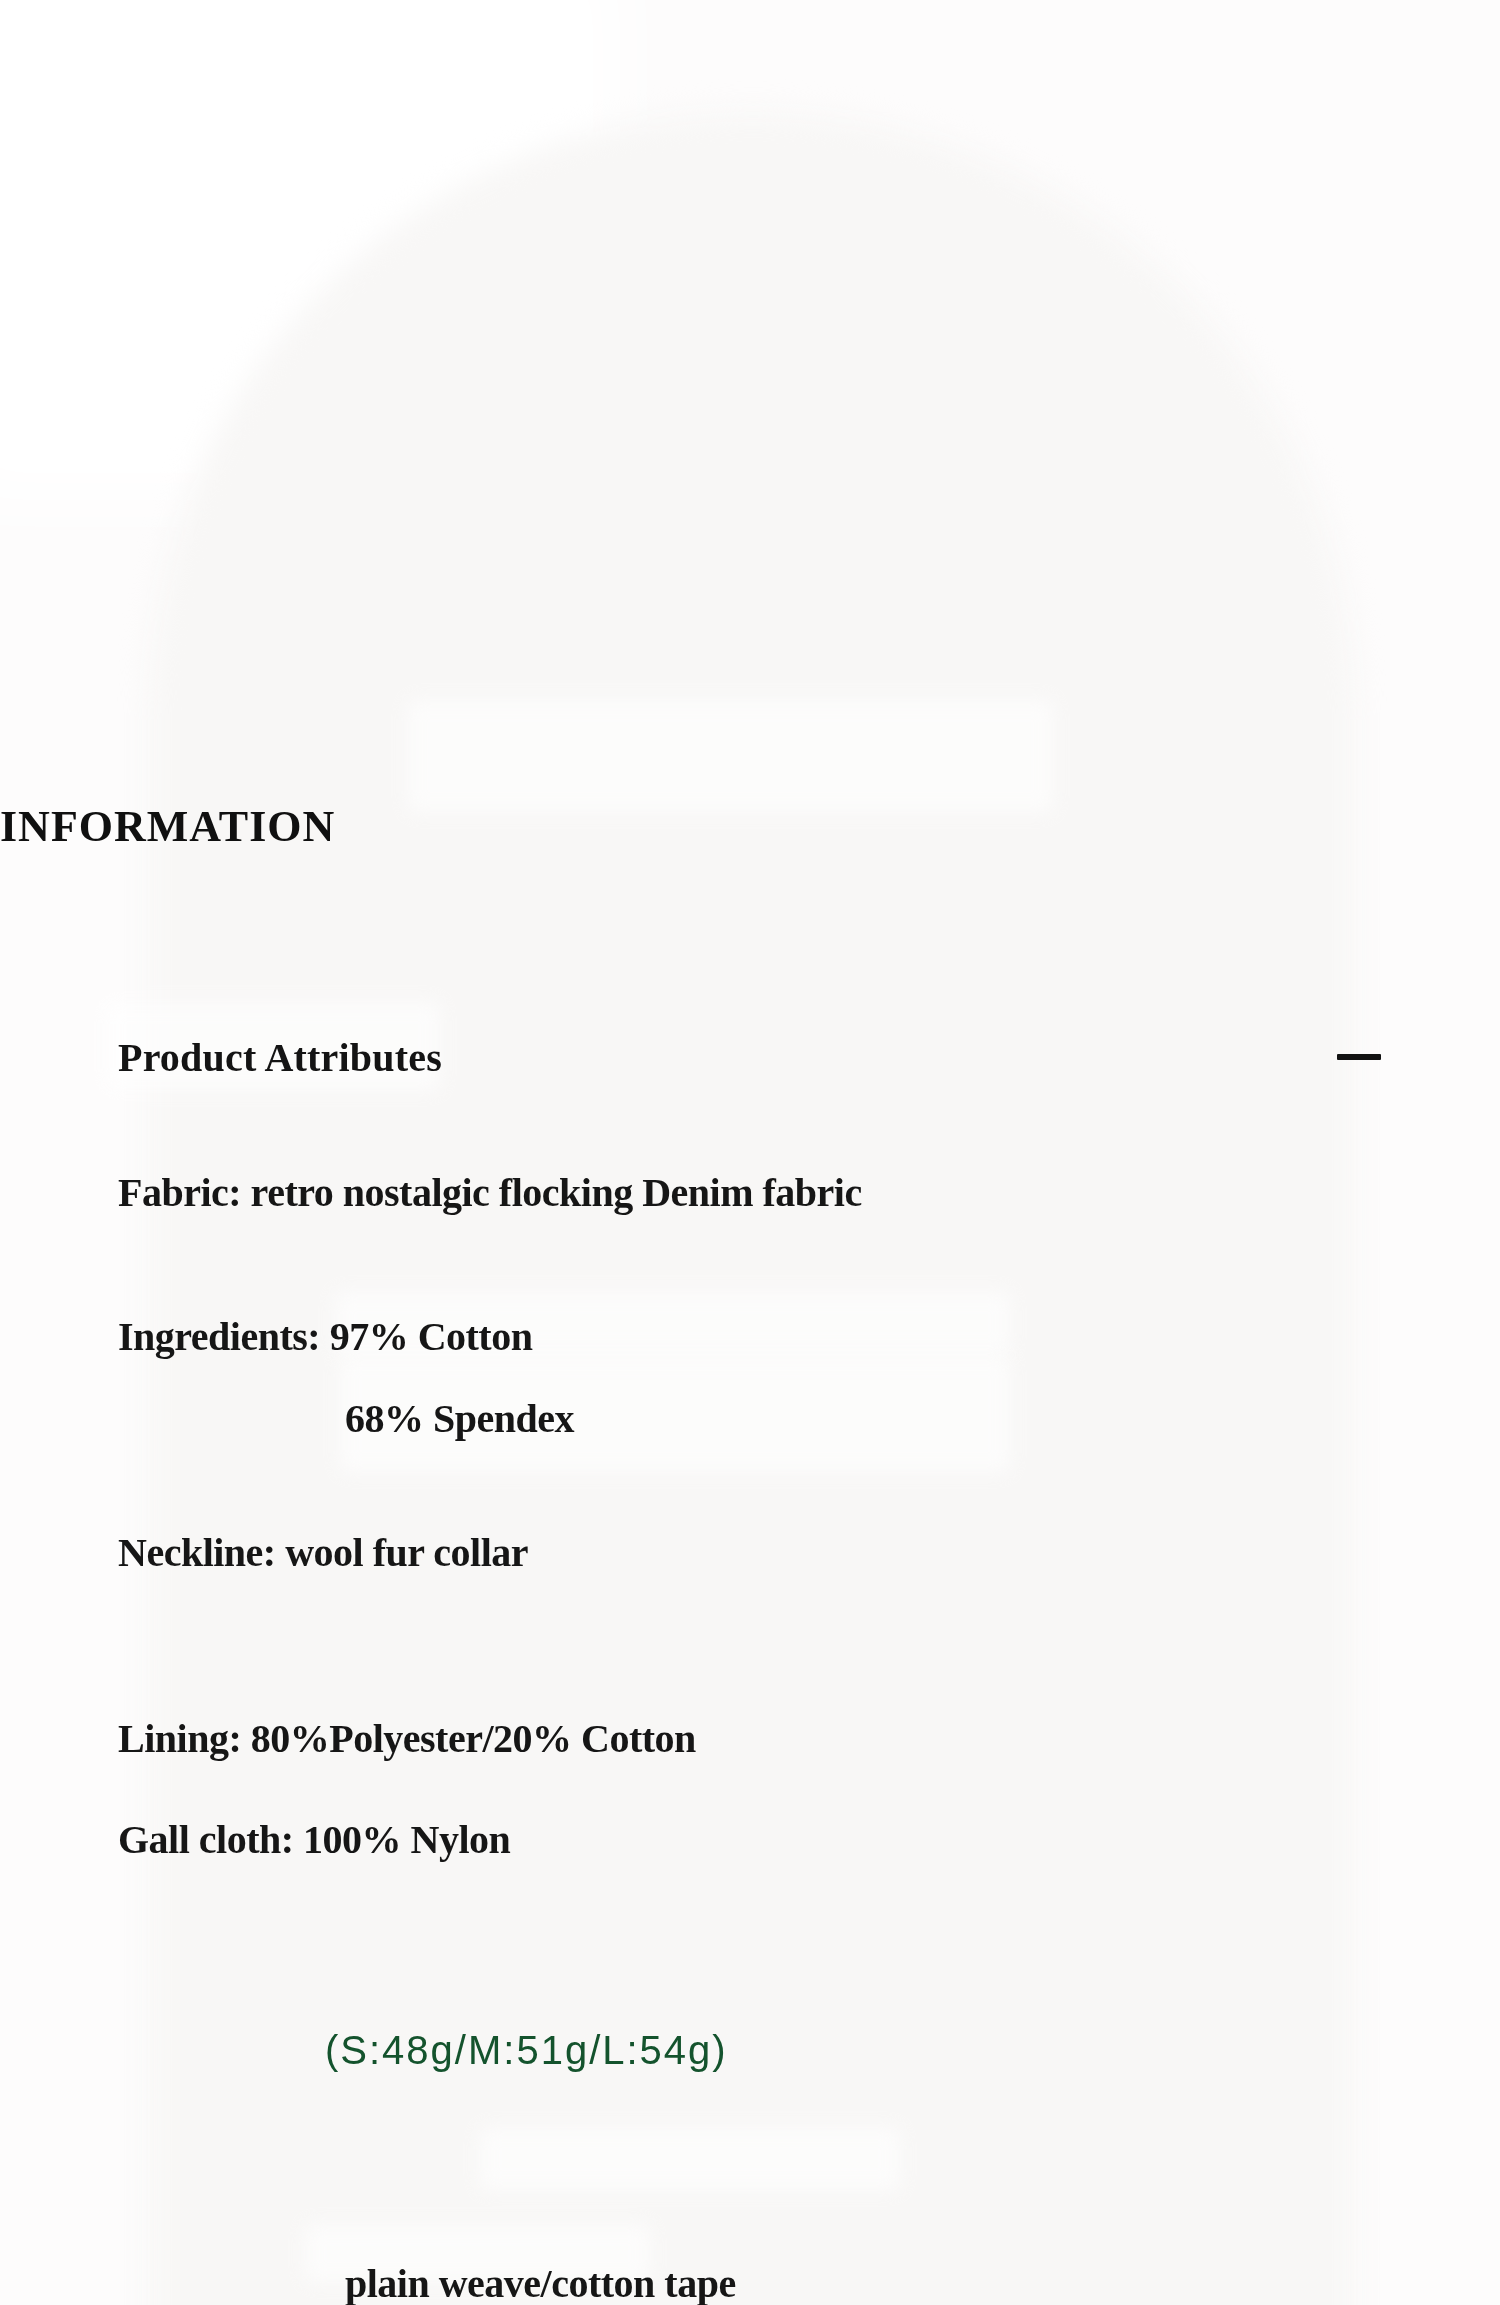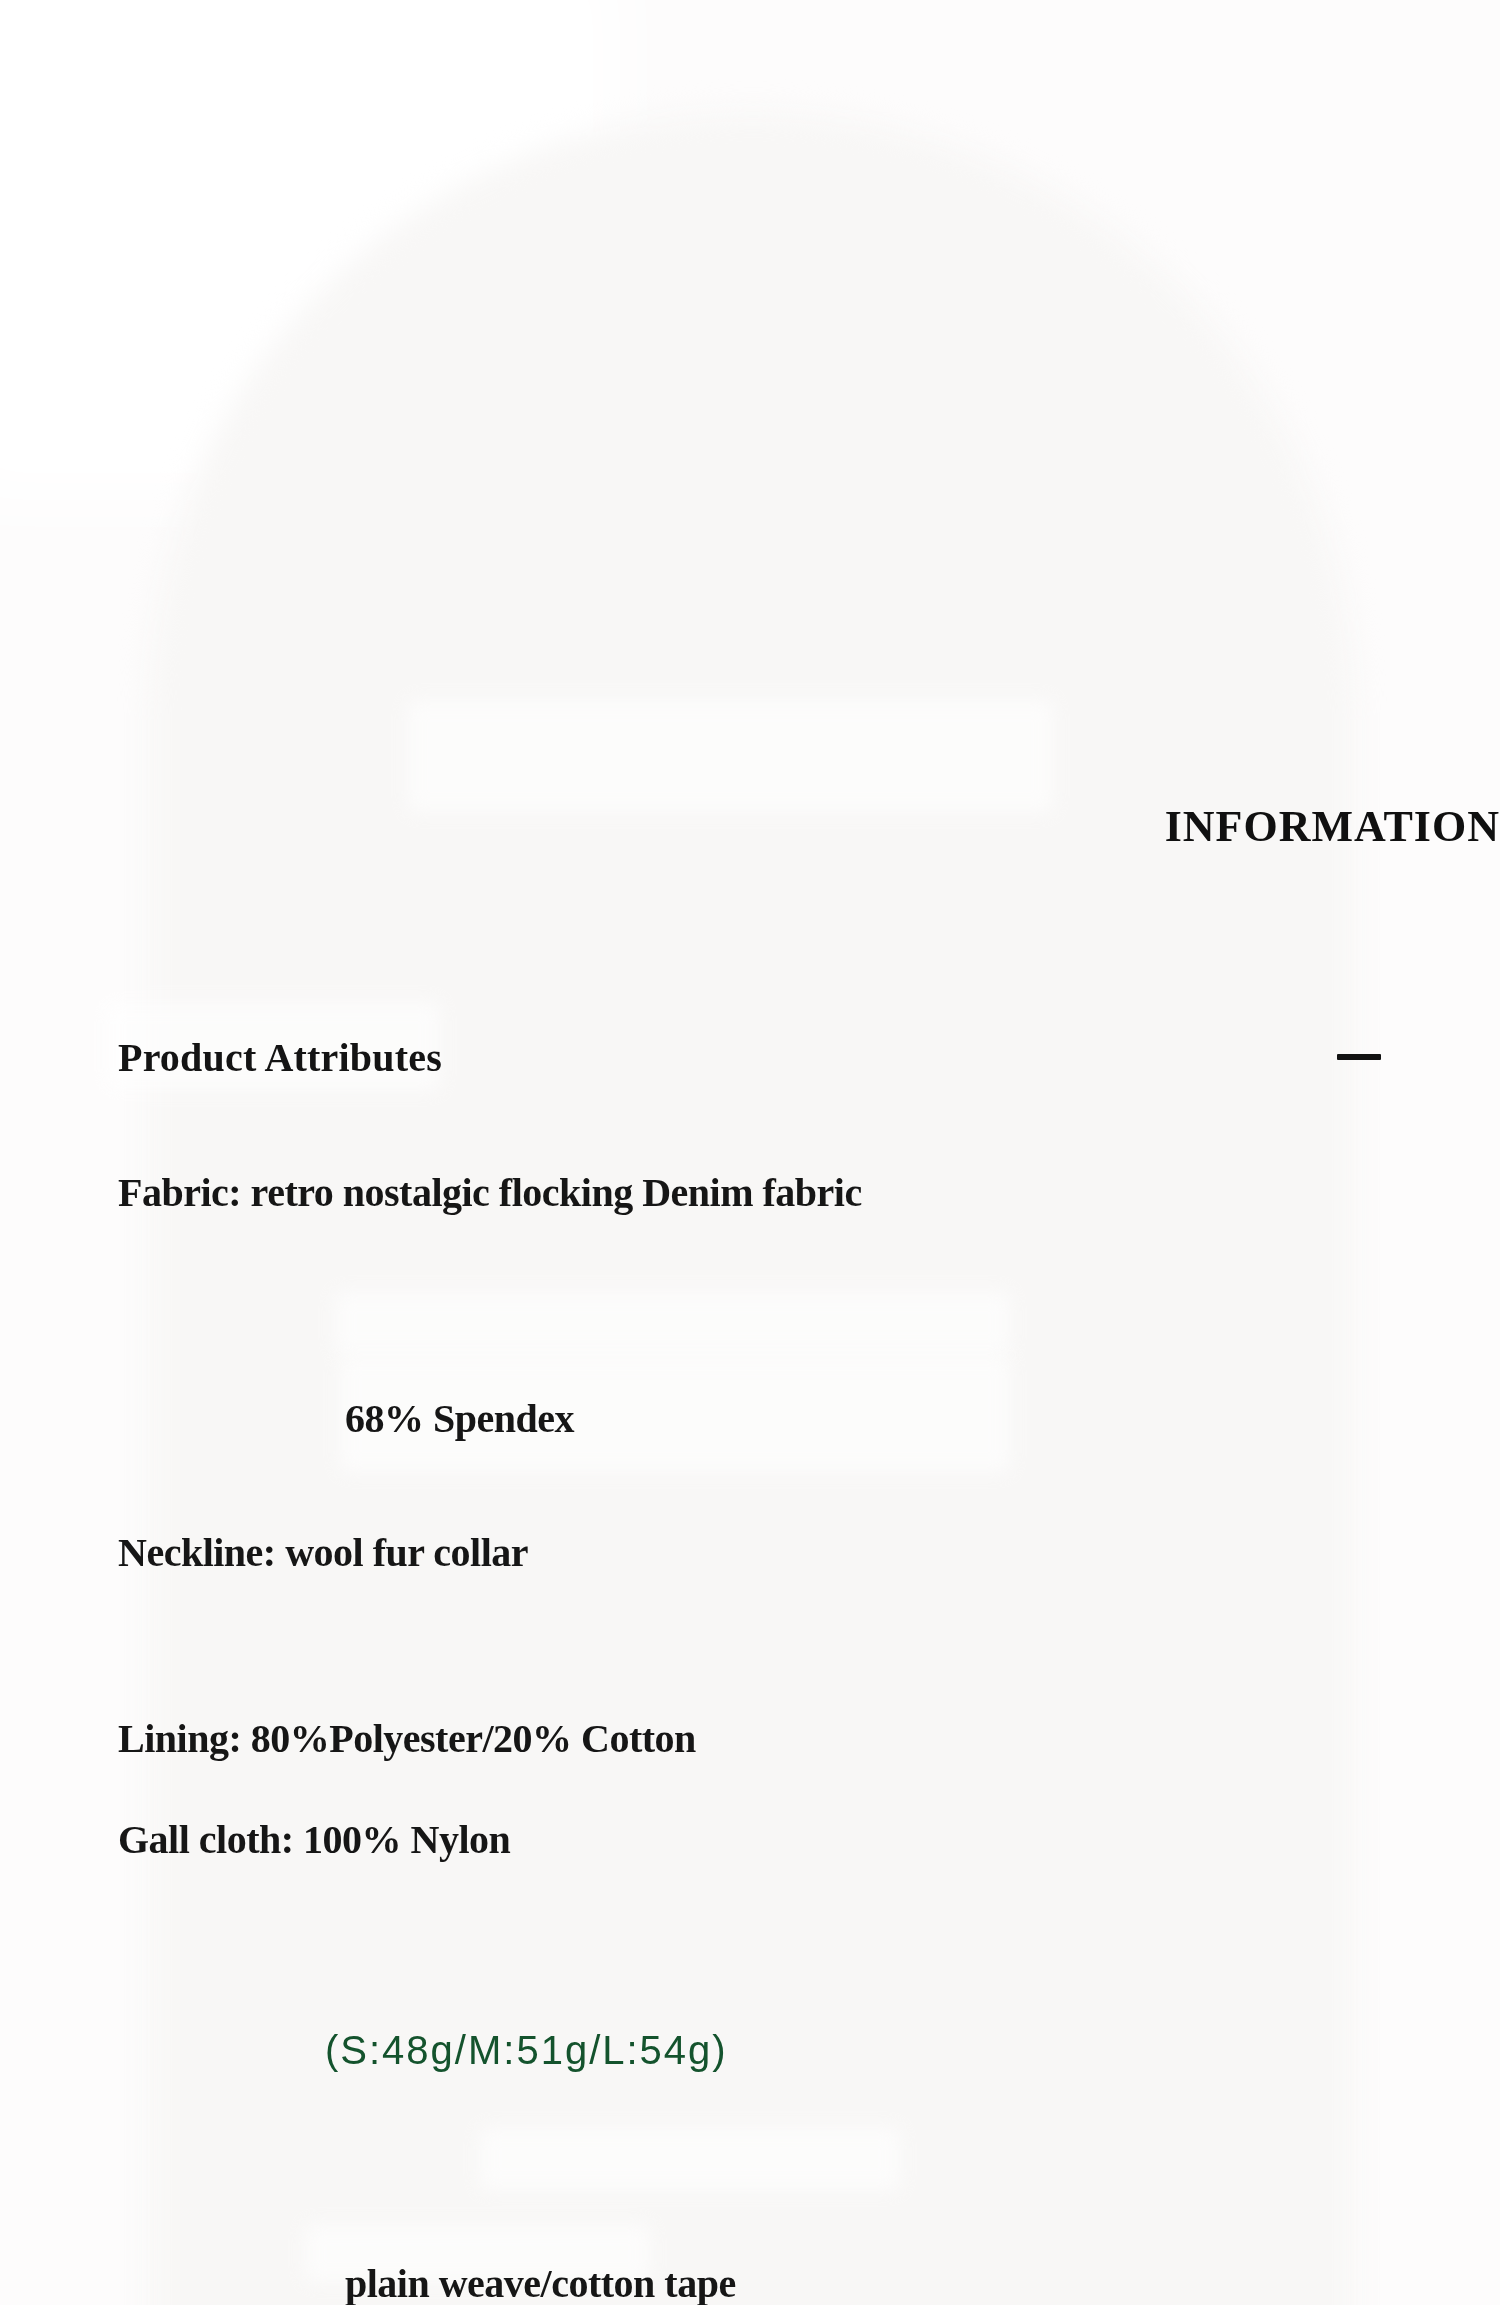--- a/index.html
+++ b/index.html
@@ -48,21 +48,21 @@
 
   
   .content { position: absolute; inset: 0; z-index: 1; }
 
   .page-title {
     position: absolute;
     left: 0; right: 0;
     top: 800px;
     height: 54px;
     line-height: 54px;
-    text-align: right;
+    text-align: left;
     font-size: 44px;
     font-weight: 700;
     letter-spacing: 1px;
     color: #101010;
     margin: 0;
   }
 
   .attr-header {
     position: absolute;
     left: 0; top: 1031px;
@@ -127,20 +127,21 @@
 
   <h1 class="page-title">INFORMATION</h1>
 
   <div class="attr-header">
     <span class="attr-heading">Product Attributes</span>
     <span class="minus-icon"></span>
   </div>
 
   <div class="row" style="top:1166px">Fabric: retro nostalgic flocking Denim fabric</div>
 
+  <div class="row" style="top:1310px">Ingredients: 97% Cotton</div>
 
   <div class="row indent" style="top:1392px">68% Spendex</div>
 
   <div class="row" style="top:1526px">Neckline: wool fur collar</div>
 
   <div class="row" style="top:1712px">Lining: 80%Polyester/20% Cotton</div>
 
   <div class="row" style="top:1813px">Gall cloth: 100% Nylon</div>
 
 

